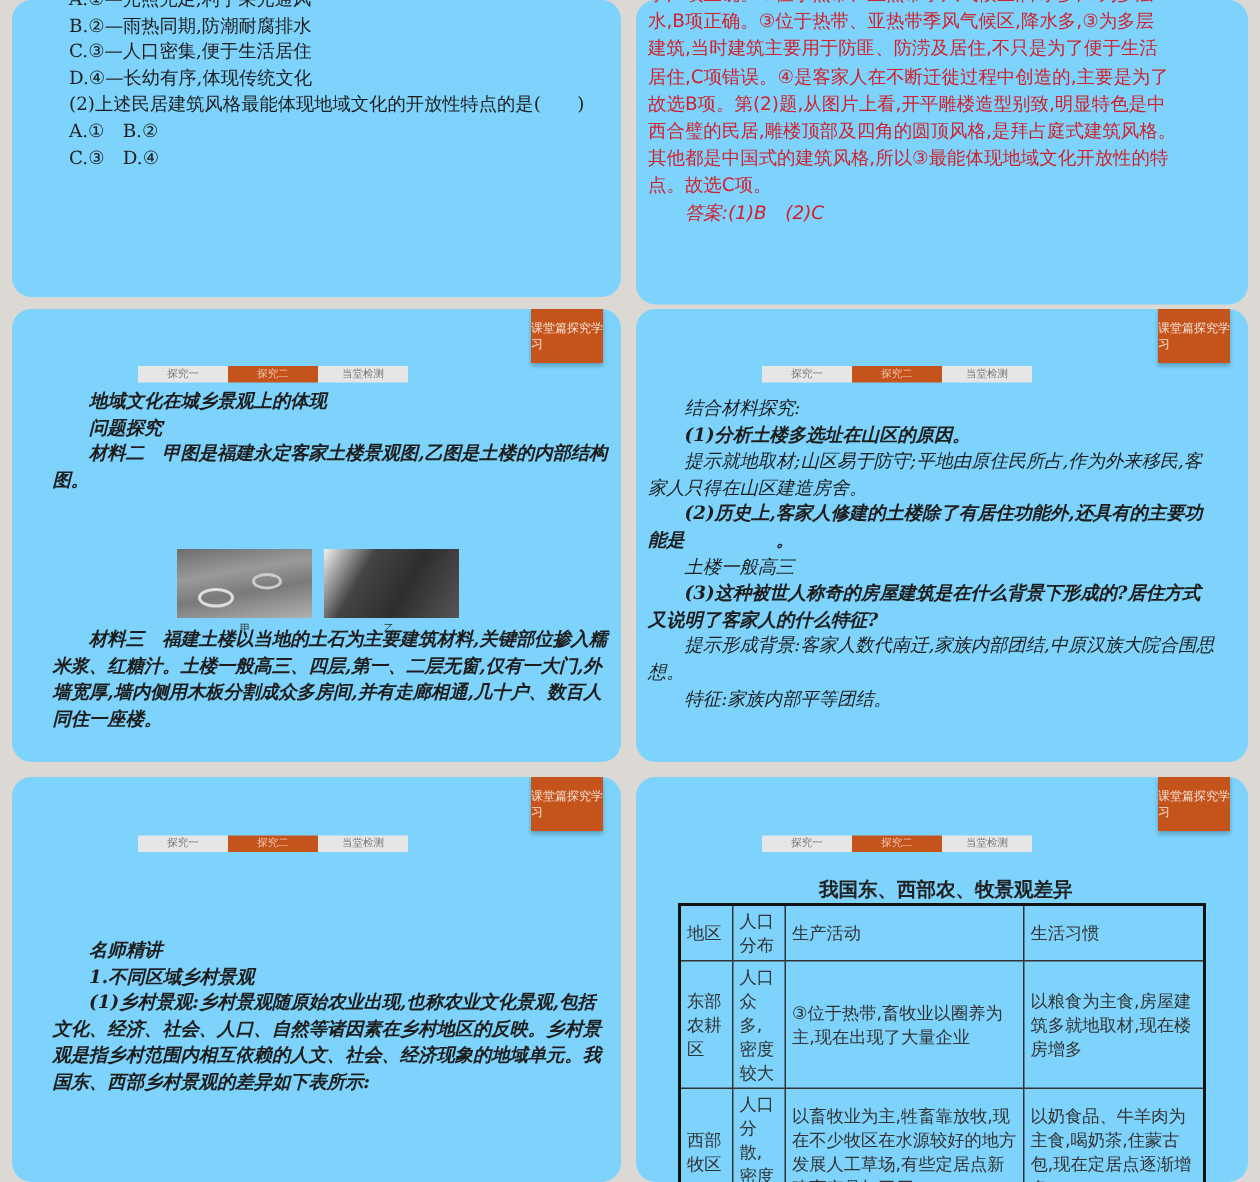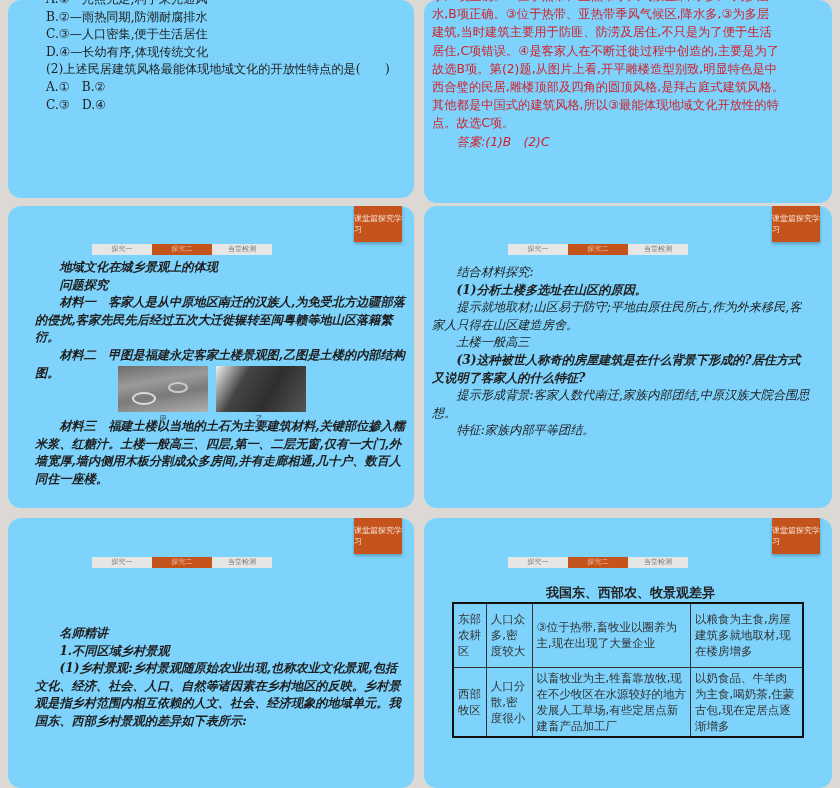--- a/index.html
+++ b/index.html
@@ -63,21 +63,20 @@
 <div class="slide s3">
   <div class="badge">课堂篇探究学习</div>
   <div class="tabs">
     <div class="tab">探究一</div>
     <div class="tab active">探究二</div>
     <div class="tab">当堂检测</div>
   </div>
   <div class="txt bold" style="left:27px;top:53px;width:370px;">
     <p class="ind">地域文化在城乡景观上的体现</p>
     <p class="ind">问题探究</p>
-    <p class="ind">材料一　客家人是从中原地区南迁的汉族人,为免受北方边疆部落的侵扰,客家先民先后经过五次大迁徙辗转至闽粤赣等地山区落籍繁衍。</p>
     <p class="ind">材料二　甲图是福建永定客家土楼景观图,乙图是土楼的内部结构图。</p>
   </div>
   <div class="photos" style="left:110px;top:160px;">
     <div class="photo p1"></div>
     <div class="photo p2"></div>
   </div>
   <span class="cap" style="left:152px;top:208px;">甲</span>
   <span class="cap" style="left:248px;top:208px;">乙</span>
   <div class="txt bold" style="left:27px;top:212px;width:370px;">
     <p class="ind">材料三　福建土楼以当地的土石为主要建筑材料,关键部位掺入糯米浆、红糖汁。土楼一般高三、四层,第一、二层无窗,仅有一大门,外墙宽厚,墙内侧用木板分割成众多房间,并有走廊相通,几十户、数百人同住一座楼。</p>
@@ -88,20 +87,21 @@
   <div class="badge">课堂篇探究学习</div>
   <div class="tabs">
     <div class="tab">探究一</div>
     <div class="tab active">探究二</div>
     <div class="tab">当堂检测</div>
   </div>
   <div class="txt" style="left:8px;top:58px;width:380px;">
     <p class="ind">结合材料探究:</p>
     <p class="ind bold">(1)分析土楼多选址在山区的原因。</p>
     <p class="ind">提示就地取材;山区易于防守;平地由原住民所占,作为外来移民,客家人只得在山区建造房舍。</p>
+    <p class="ind bold">(2)历史上,客家人修建的土楼除了有居住功能外,还具有的主要功能是　　　　　。</p>
     <p class="ind">土楼一般高三</p>
     <p class="ind bold">(3)这种被世人称奇的房屋建筑是在什么背景下形成的?居住方式又说明了客家人的什么特征?</p>
     <p class="ind">提示形成背景:客家人数代南迁,家族内部团结,中原汉族大院合围思想。</p>
     <p class="ind">特征:家族内部平等团结。</p>
   </div>
 </div>
 
 <div class="slide s5">
   <div class="badge">课堂篇探究学习</div>
   <div class="tabs" style="top:39px;">
@@ -119,20 +119,26 @@
 <div class="slide s6">
   <div class="badge">课堂篇探究学习</div>
   <div class="tabs" style="top:39px;">
     <div class="tab">探究一</div>
     <div class="tab active">探究二</div>
     <div class="tab">当堂检测</div>
   </div>
   <div class="tbl-title" style="left:122px;top:66px;">我国东、西部农、牧景观差异</div>
   <table class="cmp" style="left:28px;top:84px;width:352px;">
     <tbody>
+        <tr style="height:34px;">
+      <td style="width:26px;">地区</td>
+      <td style="width:26px;">人口分布</td>
+      <td style="width:150px;">生产活动</td>
+      <td>生活习惯</td>
+    </tr>
     <tr style="height:64px;">
       <td>东部农耕区</td>
       <td>人口众多,密度较大</td>
       <td>③位于热带,畜牧业以圈养为主,现在出现了大量企业</td>
       <td>以粮食为主食,房屋建筑多就地取材,现在楼房增多</td>
     </tr>
     <tr style="height:66px;">
       <td>西部牧区</td>
       <td>人口分散,密度很小</td>
       <td>以畜牧业为主,牲畜靠放牧,现在不少牧区在水源较好的地方发展人工草场,有些定居点新建畜产品加工厂</td>

